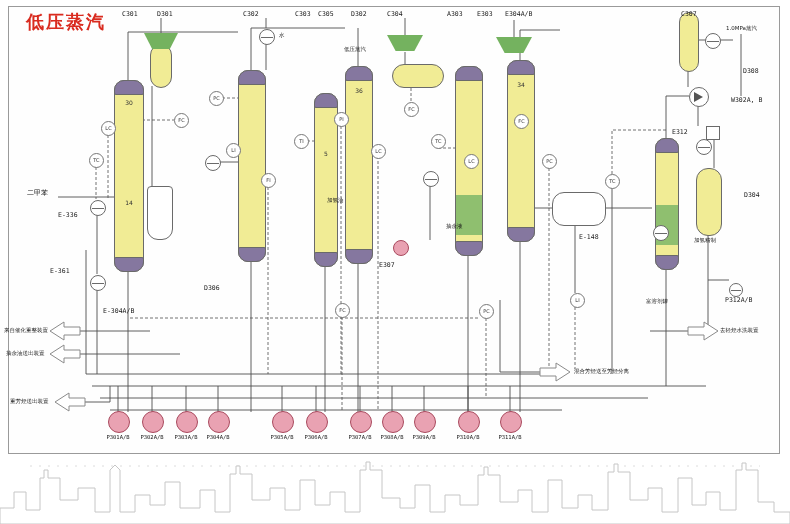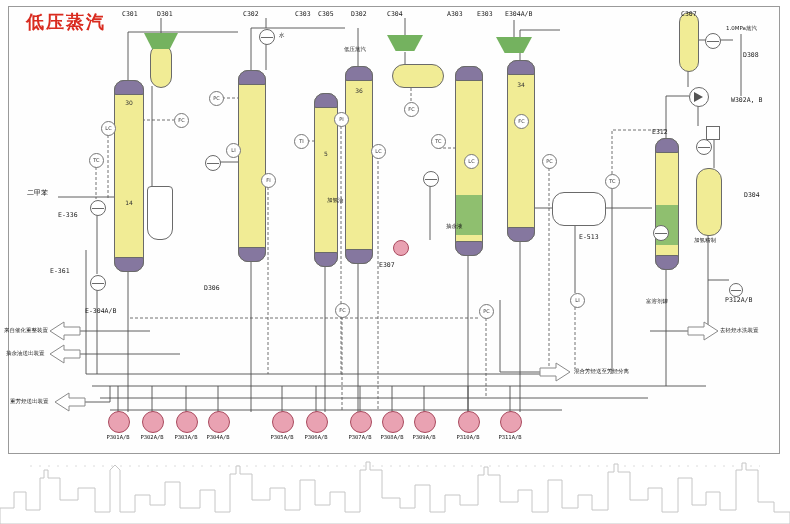--- a/index.html
+++ b/index.html
@@ -257,35 +257,35 @@
 <div class="inst" style="left:514px;top:114px">FC</div>
 <div class="inst" style="left:542px;top:154px">PC</div>
 <div class="inst" style="left:570px;top:293px">LI</div>
 <div class="inst" style="left:605px;top:174px">TC</div>
 <div class="inst" style="left:335px;top:303px">FC</div>
 <div class="inst" style="left:479px;top:304px">PC</div>
 
 <div class="lbl zh" style="left:27px;top:190px">二甲苯</div>
 <div class="lbl" style="left:58px;top:212px">E-336</div>
 <div class="lbl" style="left:50px;top:268px">E-361</div>
-<div class="lbl" style="left:85px;top:308px">E-304A/B</div>
+<div class="lbl" style="left:103px;top:308px">E-304A/B</div>
 <div class="lbl zh-sm" style="left:4px;top:328px">来自催化重整装置</div>
 <div class="lbl zh-sm" style="left:6px;top:351px">抽余油送出装置</div>
 <div class="lbl zh-sm" style="left:10px;top:399px">重芳烃送出装置</div>
 
 <div class="lbl zh-sm" style="left:726px;top:26px">1.0MPa蒸汽</div>
-<div class="lbl" style="left:743px;top:52px">D308</div>
+<div class="lbl" style="left:743px;top:68px">D308</div>
 <div class="lbl" style="left:731px;top:97px">W302A, B</div>
-<div class="lbl" style="left:652px;top:129px">E312</div>
+<div class="lbl" style="left:672px;top:129px">E312</div>
 <div class="lbl" style="left:744px;top:192px">D304</div>
 <div class="lbl zh-sm" style="left:694px;top:238px">加氢精制</div>
 <div class="lbl zh-sm" style="left:646px;top:299px">富溶剂罐</div>
 <div class="lbl" style="left:725px;top:297px">P312A/B</div>
 <div class="lbl zh-sm" style="left:720px;top:328px">去轻烃水洗装置</div>
 <div class="lbl zh-sm" style="left:574px;top:369px">混合芳烃送至芳烃分离</div>
 
 <div class="lbl zh-sm" style="left:279px;top:33px">水</div>
 <div class="lbl zh-sm" style="left:344px;top:47px">低压蒸汽</div>
 <div class="lbl zh-sm" style="left:327px;top:198px">加氢油</div>
 <div class="lbl zh-sm" style="left:446px;top:224px">抽余液</div>
 <div class="lbl" style="left:204px;top:285px">D306</div>
 <div class="lbl" style="left:379px;top:262px">E307</div>
-<div class="lbl" style="left:579px;top:234px">E-513</div>
+<div class="lbl" style="left:579px;top:234px">E-148</div>
 
 </body></html>

